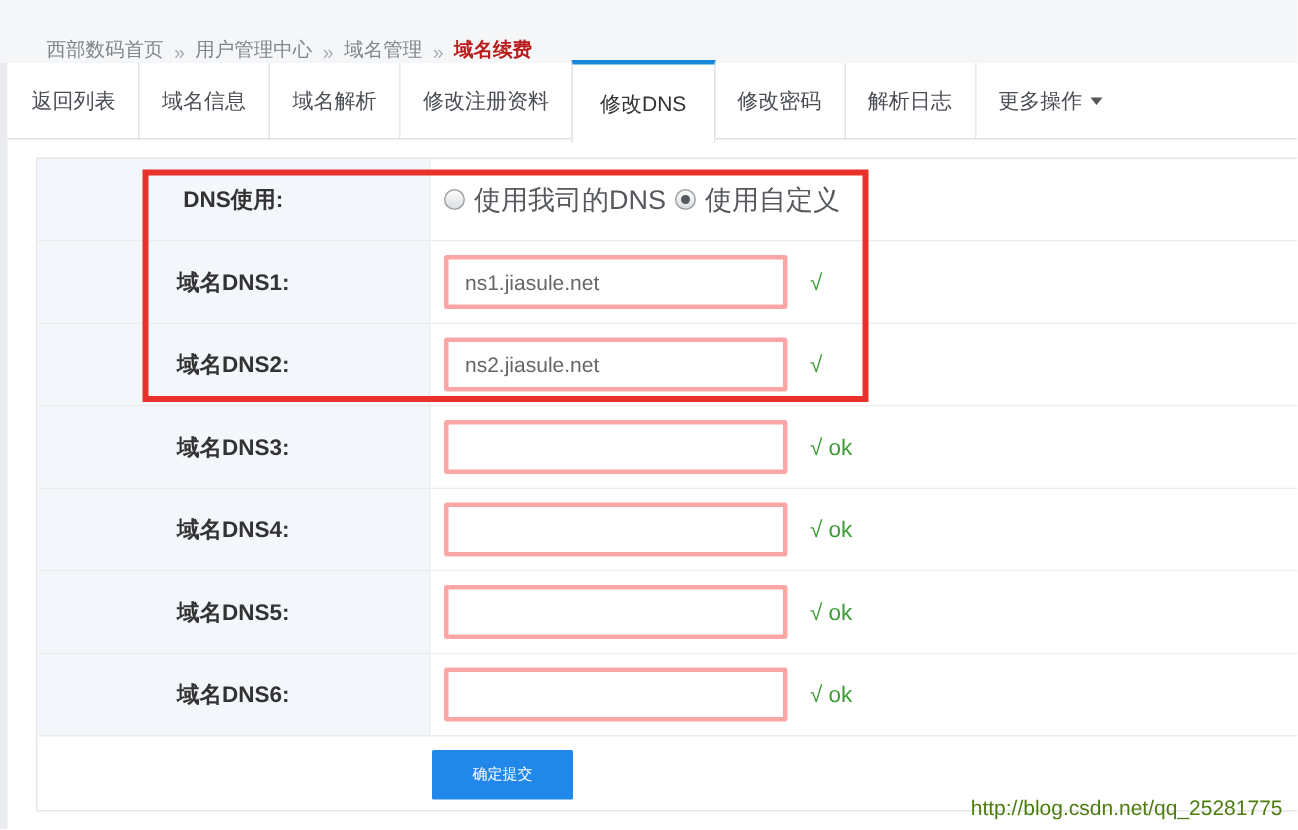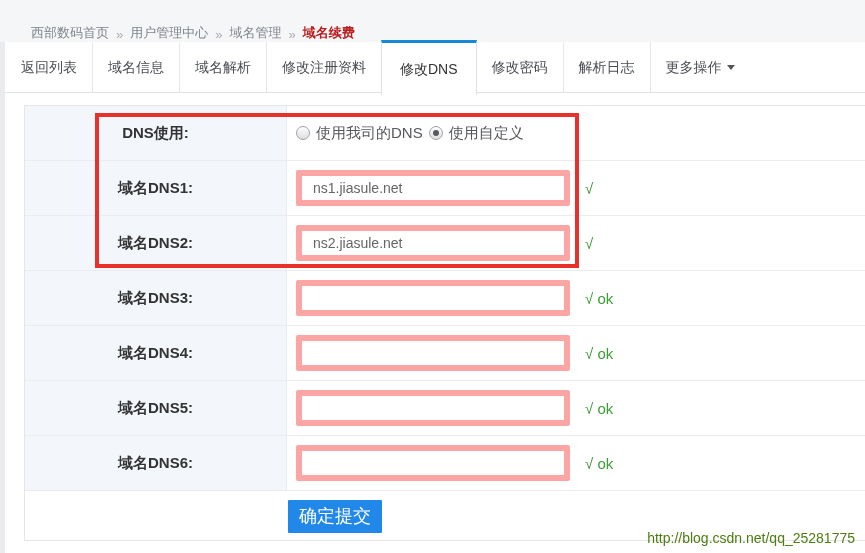--- a/index.html
+++ b/index.html
@@ -82,31 +82,31 @@
     background: #f3f6fa;
     border-right: 1px solid #e8eaed;
     display: flex; align-items: center; justify-content: center;
     font-size: 15px; font-weight: bold; color: #333;
   }
   .input-cell {
     flex: 1; display: flex; align-items: center;
     padding-left: 9px; background: #fff;
   }
   .dns-input {
-    width: 274px; height: 36px;
-    border: 6px solid #fca5a5; border-radius: 2px;
+    width: 229px; height: 36px;
+    border: 3px solid #fca5a5; border-radius: 2px;
     padding: 0 11px;
     font-family: "Liberation Sans", "DejaVu Sans", sans-serif;
     font-size: 14px; color: #666;
     outline: none; background: #fff;
   }
   .status-ok { margin-left: 15px; font-size: 15px; color: #3c9c35; white-space: pre; }
 
   
-  .radio-group { display: flex; align-items: center; font-size: 15px; color: #55585c; }
+  .radio-group { display: flex; align-items: center; font-size: 18px; color: #55585c; }
   .radio-option { display: flex; align-items: center; cursor: pointer; }
   .radio-option + .radio-option { margin-left: 6px; }
   .radio-circle {
     width: 14px; height: 14px; border-radius: 50%;
     border: 1px solid #9fa3a8;
     background: linear-gradient(#fdfdfd, #dcdee1);
     margin-right: 6px;
     display: inline-flex; align-items: center; justify-content: center;
     flex: 0 0 auto;
   }
@@ -114,21 +114,21 @@
     content: ""; width: 6px; height: 6px; border-radius: 50%; background: #55585c;
   }
 
   
   .submit-row { display: flex; align-items: center; height: 50px; padding-left: 263px; }
   .submit-button {
     width: 94px; height: 33px;
     background: #2187e8; color: #fff;
     border: none; border-radius: 1px;
     font-family: "Liberation Sans", "DejaVu Sans", sans-serif;
-    font-size: 18px; cursor: pointer;
+    font-size: 10px; cursor: pointer;
   }
 
   
   .annotation-rect {
     position: absolute; left: 95px; top: 113px; width: 484px; height: 155px;
     border: 4px solid #e8312a;
     pointer-events: none; z-index: 5;
   }
 
   

